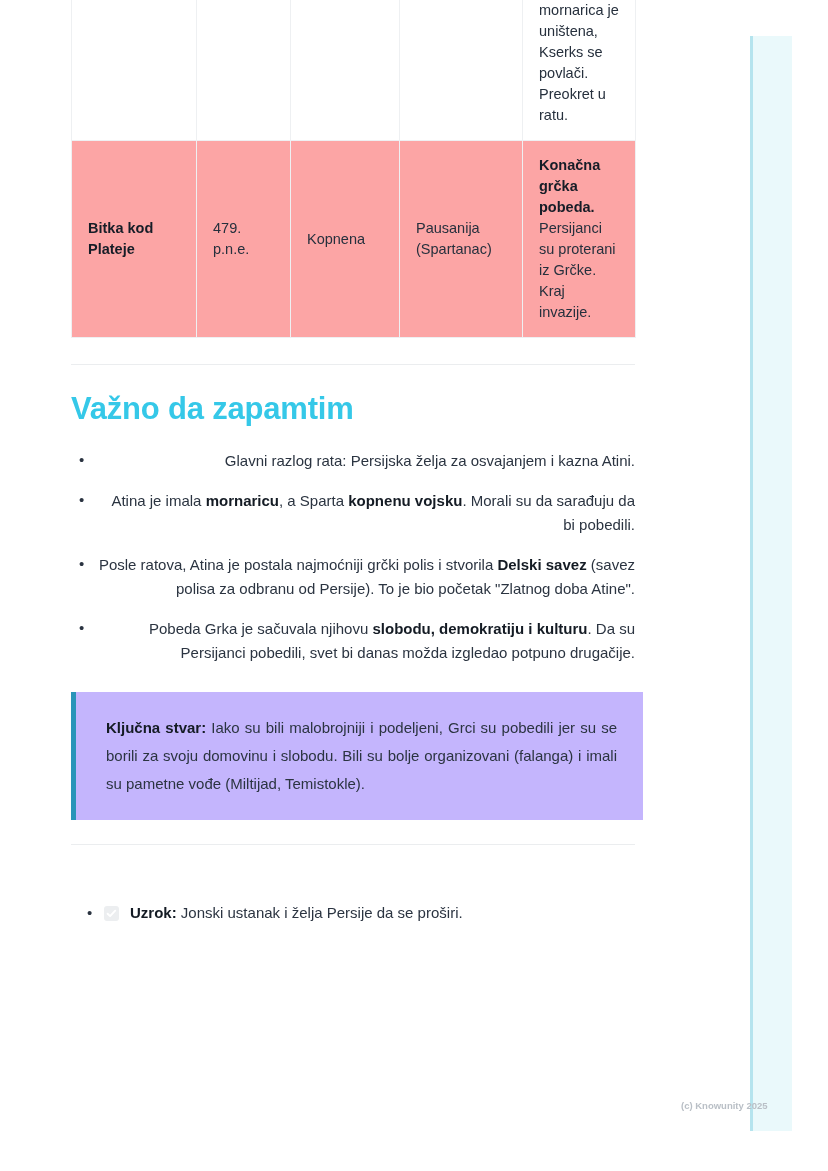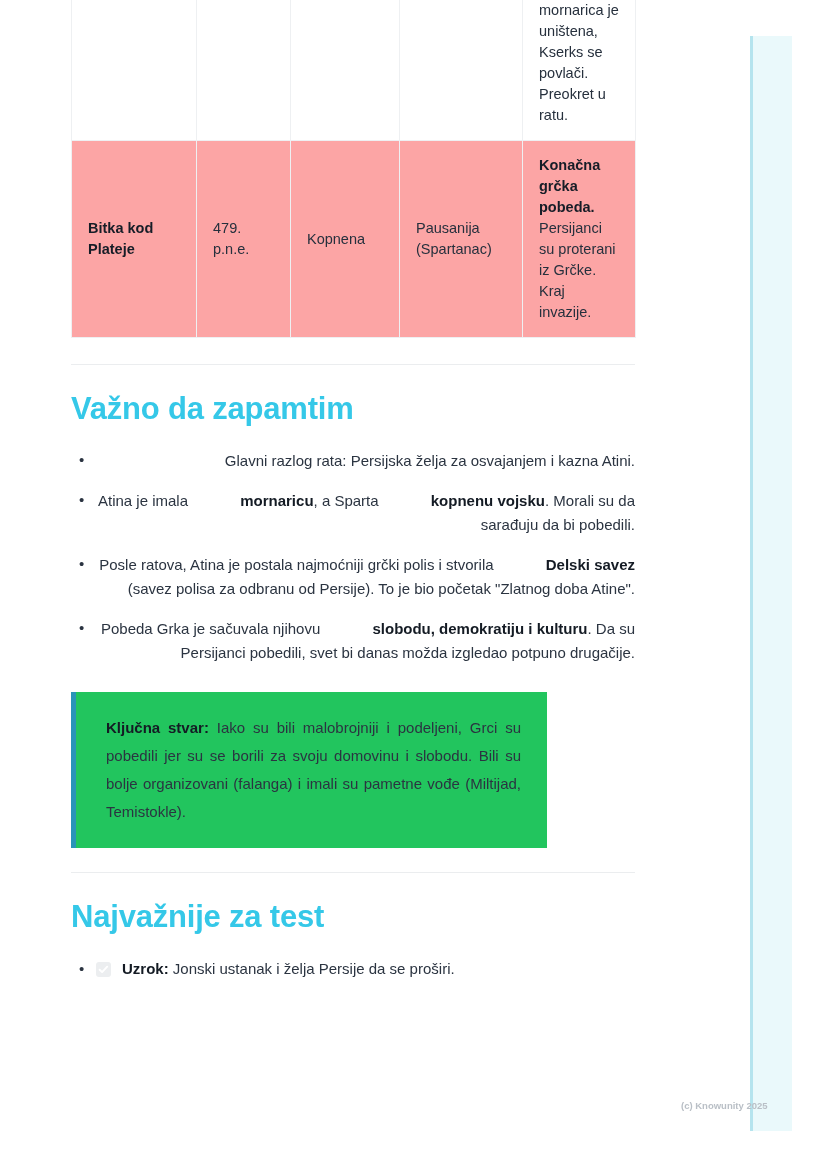--- a/index.html
+++ b/index.html
@@ -120,40 +120,40 @@
   }
   ul.points > li:last-child { margin-bottom: 0; }
   ul.points > li::before {
     content: "•";
     position: absolute;
     left: 8px;
     top: -1px;
     font-size: 15px;
     color: #2b3441;
   }
-  ul.points b { font-weight: bold; color: #141b24; margin-left: 48px; }
+  ul.points b { font-weight: bold; color: #141b24; }
 
   
   .callout {
-    background: #22c55e;
+    background: #c4b5fd;
     border-left: 5px solid #2a94b8;
     padding: 22px 26px 22px 30px;
     font-size: 15px;
     line-height: 28px;
     color: #2b3441;
     text-align: justify;
     box-sizing: border-box;
-    width: 476px;
+    width: 572px;
   }
   .callout b { font-weight: bold; color: #141b24; }
 
   
   ul.checklist {
     list-style: none;
-    margin: 0;
+    margin: 8px;
     padding: 0;
   }
   ul.checklist > li {
     position: relative;
     padding-left: 25px;
     font-size: 15px;
     line-height: 24px;
     color: #2b3441;
     display: flex;
     align-items: center;
@@ -243,21 +243,20 @@
 
   <div style="height:26px"></div>
   <div class="callout">
     <b>Ključna stvar:</b><span> Iako su bili malobrojniji i podeljeni, Grci su pobedili jer su se borili za svoju domovinu i slobodu. Bili su bolje organizovani (falanga) i imali su pametne vođe (Miltijad, Temistokle).</span>
   </div>
 
   <div style="height:24px"></div>
   <div class="rule"></div>
 
   <div style="height:26px"></div>
-  <h2 class="section-title">Najvažnije za test</h2>
 
   <div style="height:22px"></div>
   <ul class="checklist">
     <li>
       <span class="checkbox">
         <svg width="15" height="15" viewBox="0 0 15 15" aria-hidden="true">
           <path d="M3.6 7.7 L6.1 10.1 L11.2 4.7" fill="none" stroke="#ffffff" stroke-width="1.9" stroke-linecap="round" stroke-linejoin="round"></path>
         </svg>
       </span>
       <span><b>Uzrok:</b><span> Jonski ustanak i želja Persije da se proširi.</span></span>

